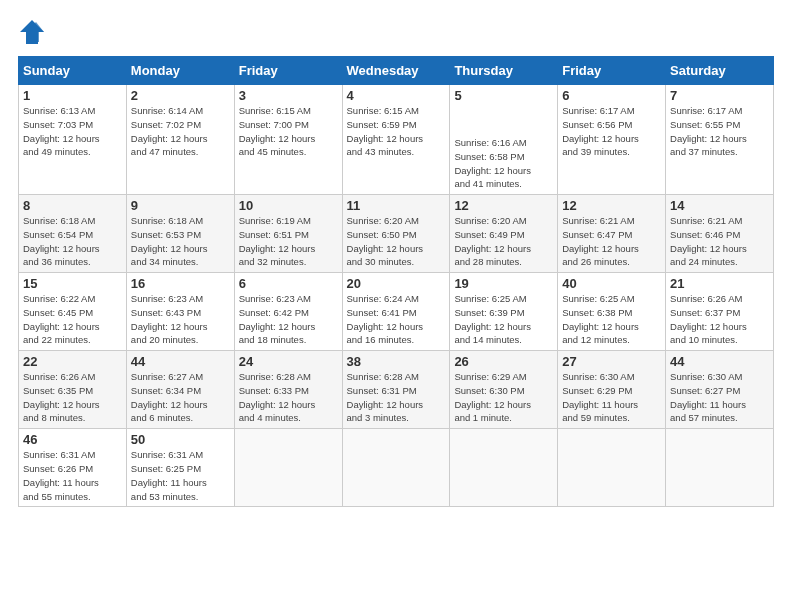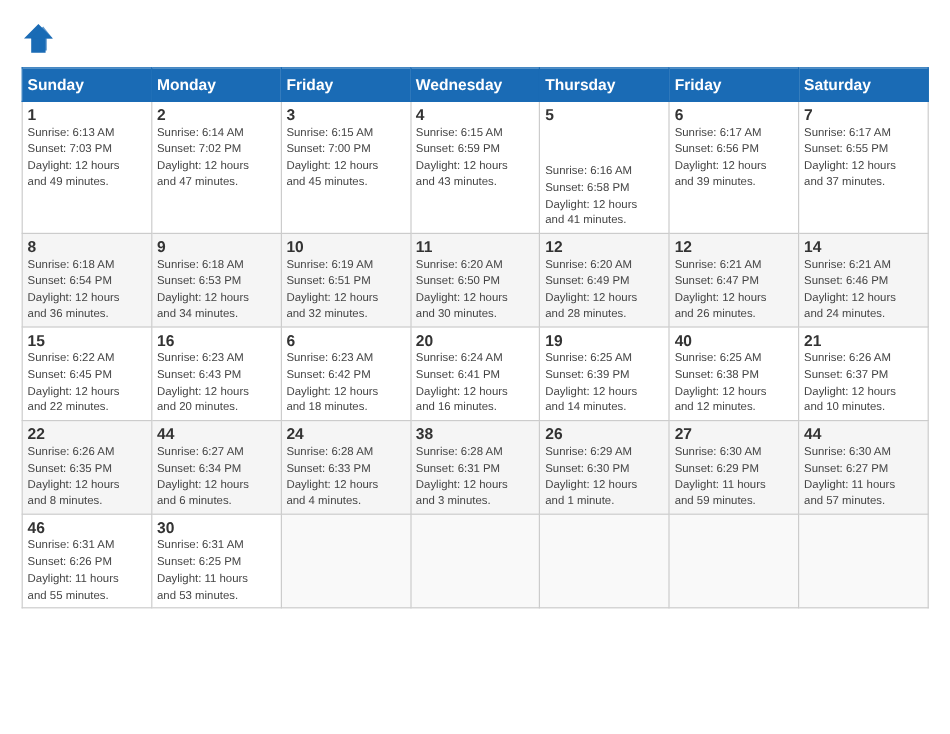--- a/index.html
+++ b/index.html
@@ -340,21 +340,21 @@
         </tr>
         <tr>
           <td>
             <span class="day-num">46</span>
             <div class="day-info" style="white-space: pre-line;">Sunrise: 6:31 AM
 Sunset: 6:26 PM
 Daylight: 11 hours
 and 55 minutes.</div>
           </td>
           <td>
-            <span class="day-num">30</span>
+            <span class="day-num">50</span>
             <div class="day-info" style="white-space: pre-line;">Sunrise: 6:31 AM
 Sunset: 6:25 PM
 Daylight: 11 hours
 and 53 minutes.</div>
           </td>
           <td class="empty-cell"></td>
           <td class="empty-cell"></td>
           <td class="empty-cell"></td>
           <td class="empty-cell"></td>
           <td class="empty-cell"></td>

